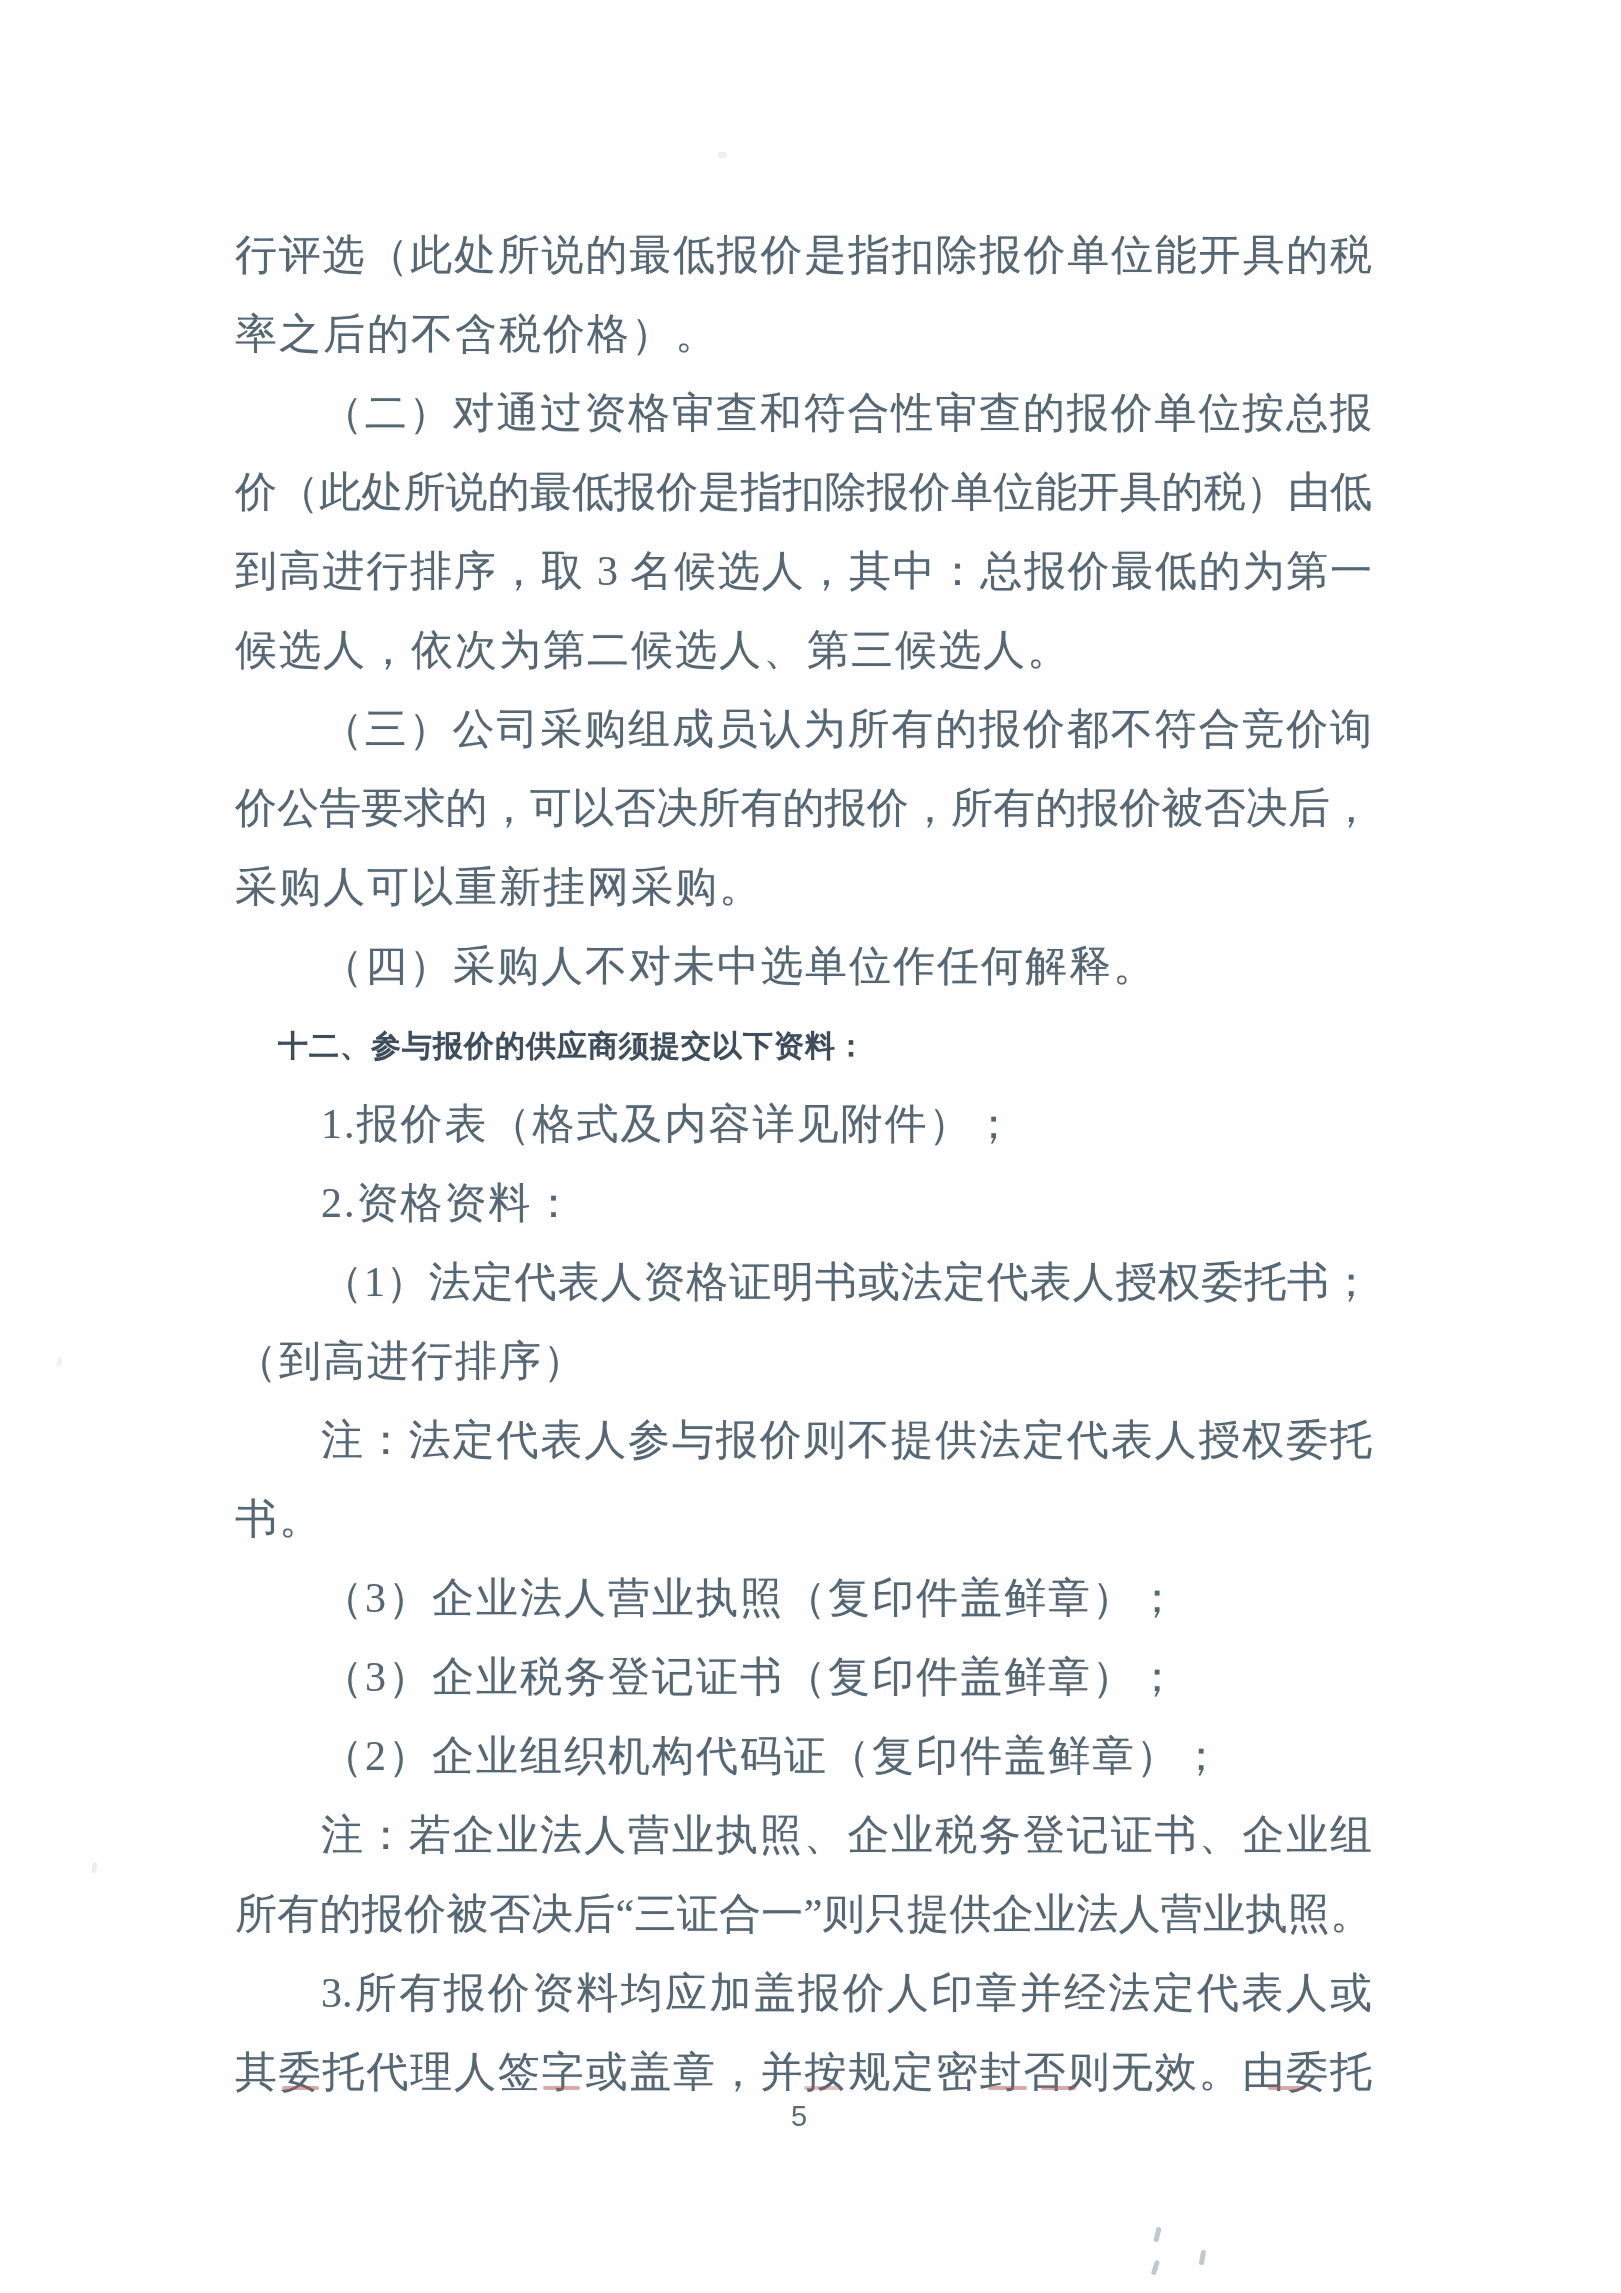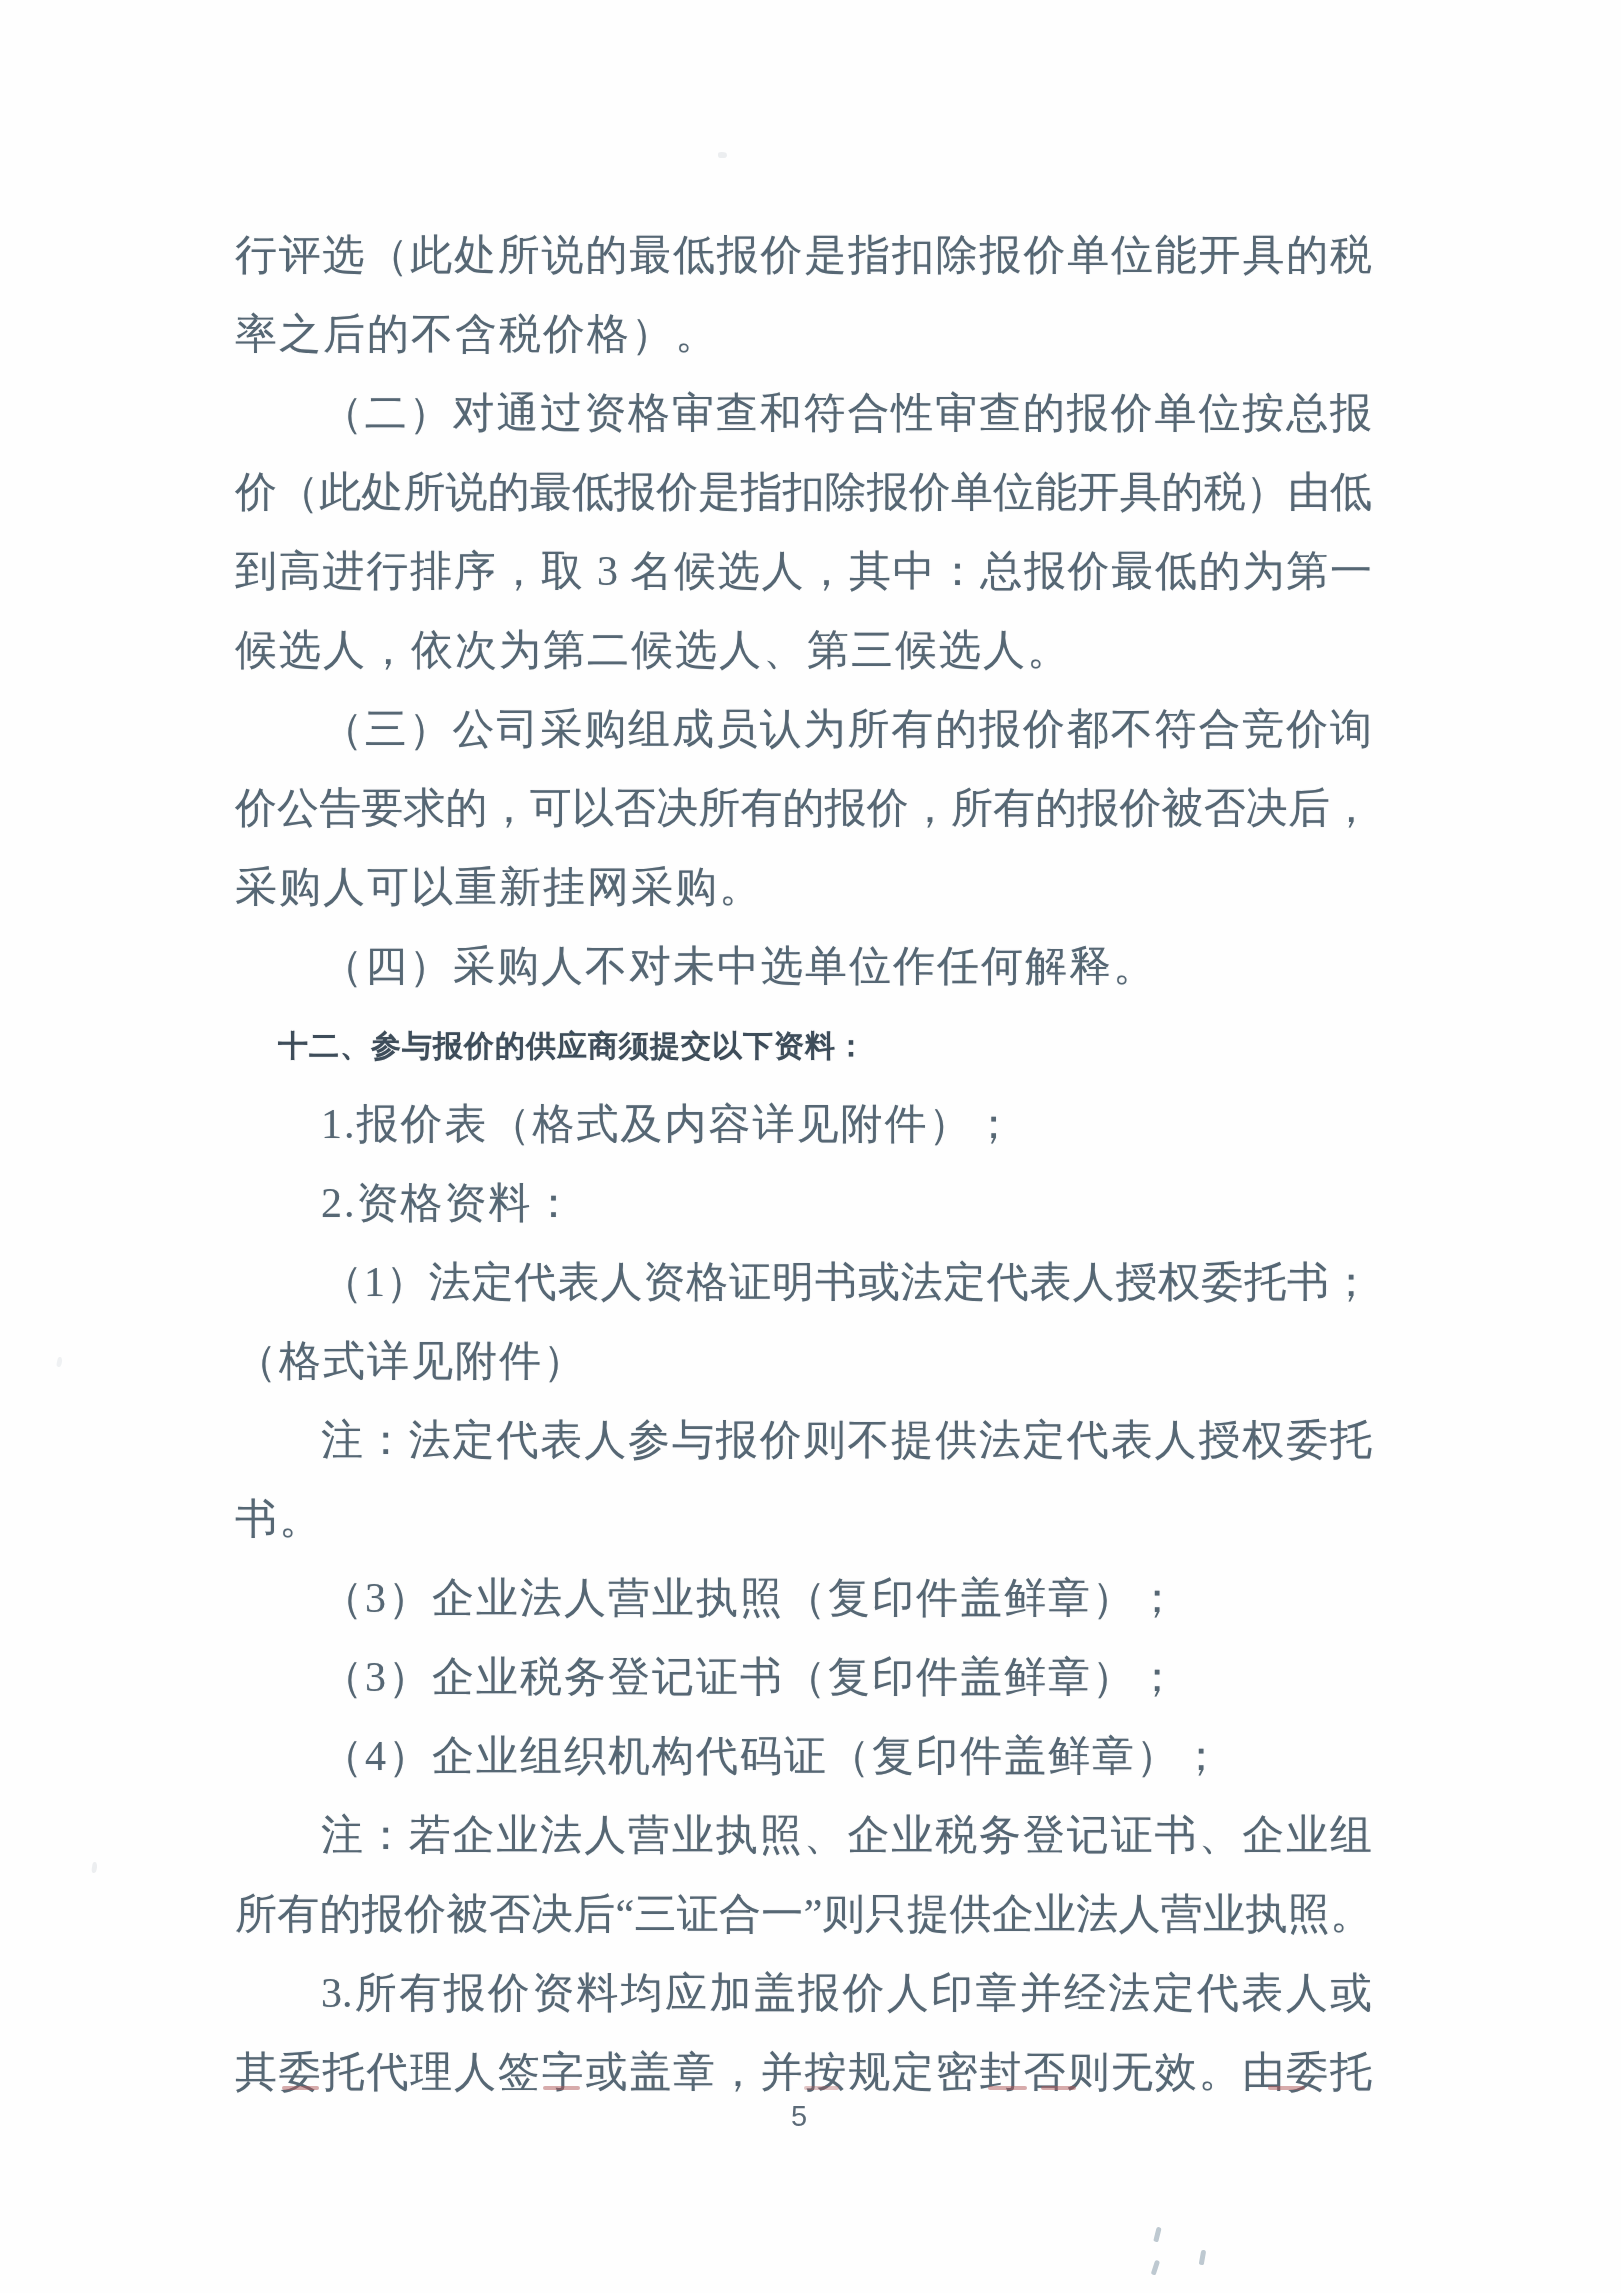--- a/index.html
+++ b/index.html
@@ -85,26 +85,26 @@
     <div class="ln j">到高进行排序，取 3 名候选人，其中：总报价最低的为第一</div>
     <div class="ln">候选人，依次为第二候选人、第三候选人。</div>
     <div class="ln ind j">（三）公司采购组成员认为所有的报价都不符合竞价询</div>
     <div class="ln j">价公告要求的，可以否决所有的报价，所有的报价被否决后，</div>
     <div class="ln">采购人可以重新挂网采购。</div>
     <div class="ln ind">（四）采购人不对未中选单位作任何解释。</div>
     <div class="ln heading">十二、参与报价的供应商须提交以下资料：</div>
     <div class="ln ind">1.报价表（格式及内容详见附件）；</div>
     <div class="ln ind">2.资格资料：</div>
     <div class="ln ind j">（1）法定代表人资格证明书或法定代表人授权委托书；</div>
-    <div class="ln">（格式详见附件）</div>
+    <div class="ln">（到高进行排序）</div>
     <div class="ln ind j">注：法定代表人参与报价则不提供法定代表人授权委托</div>
     <div class="ln">书。</div>
     <div class="ln ind">（3）企业法人营业执照（复印件盖鲜章）；</div>
     <div class="ln ind">（3）企业税务登记证书（复印件盖鲜章）；</div>
-    <div class="ln ind">（4）企业组织机构代码证（复印件盖鲜章）；</div>
+    <div class="ln ind">（2）企业组织机构代码证（复印件盖鲜章）；</div>
     <div class="ln ind j">注：若企业法人营业执照、企业税务登记证书、企业组</div>
     <div class="ln j">所有的报价被否决后“三证合一”则只提供企业法人营业执照。</div>
     <div class="ln ind j">3.所有报价资料均应加盖报价人印章并经法定代表人或</div>
     <div class="ln j">其委托代理人签字或盖章，并按规定密封否则无效。由委托</div>
   </div>
 
   <div class="pagenum">5</div>
 
   <div class="red-mark rm1"></div>
   <div class="red-mark rm2"></div>

